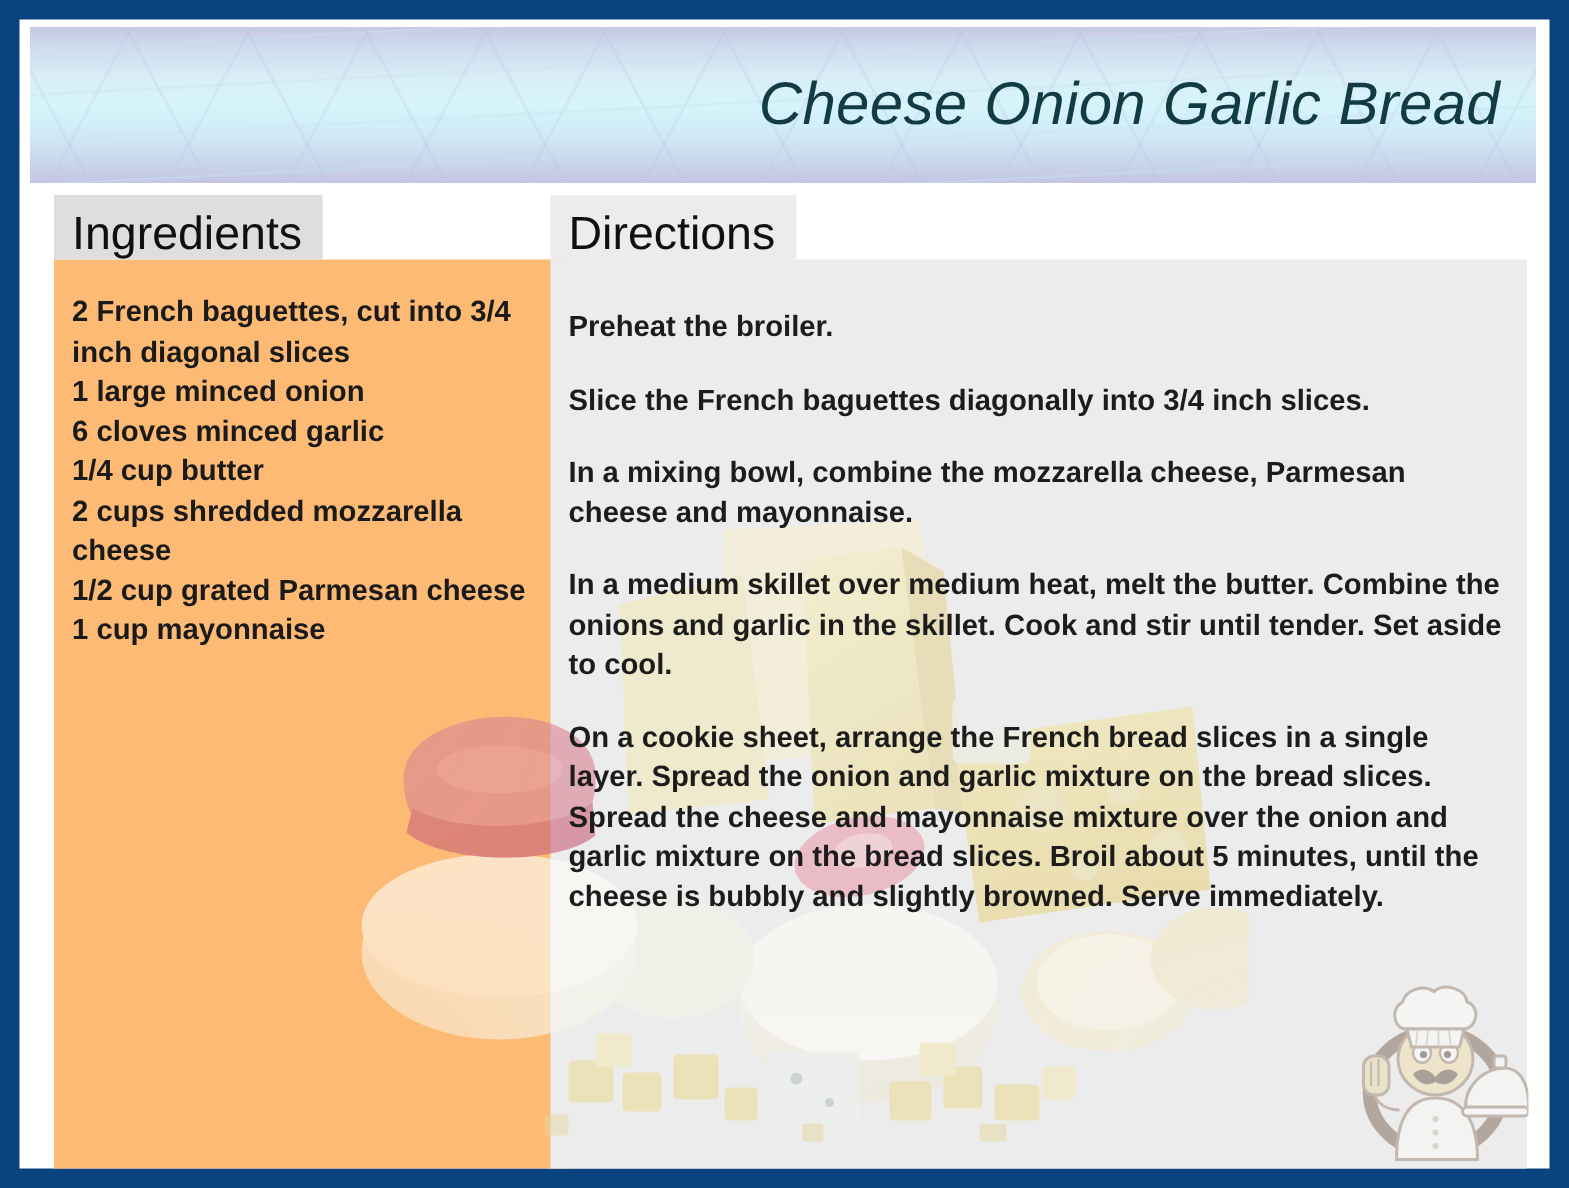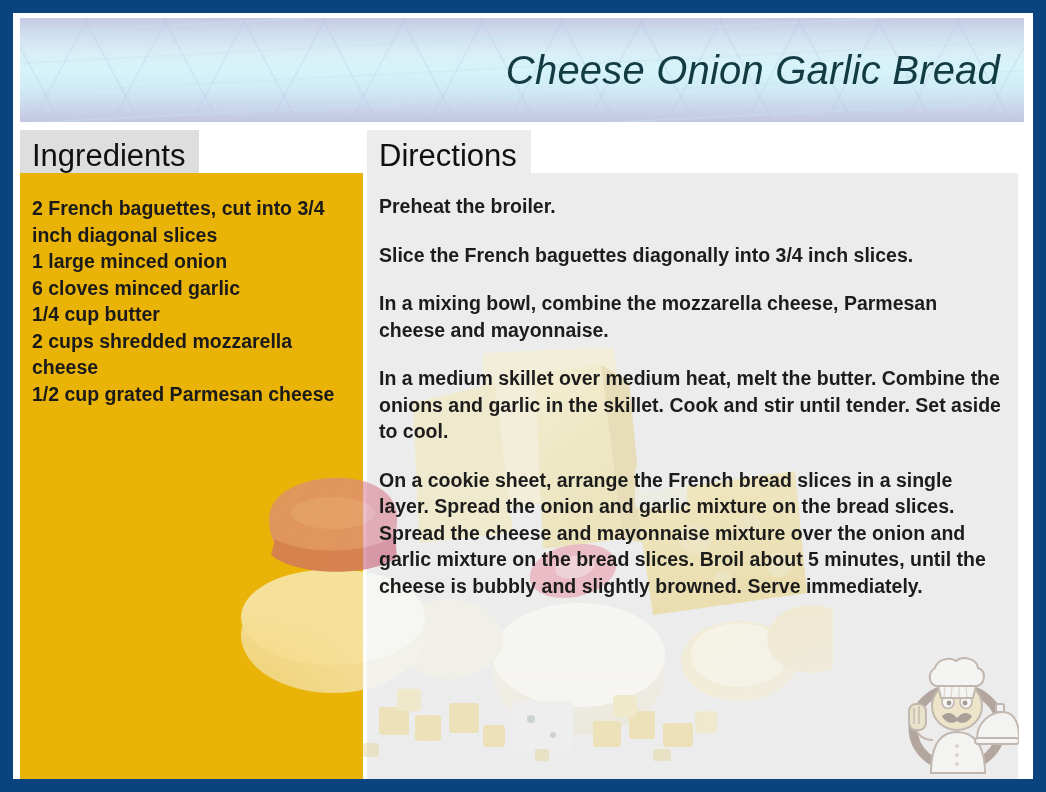--- a/index.html
+++ b/index.html
@@ -81,23 +81,23 @@
   }
 
   
   .panel {
     position: absolute;
     top: 160px;
     height: 607px;
   }
 
   .panel-ingredients {
-    left: 7px;
+    left: 23px;
     width: 343px;
-    background: #eab308;
+    background: #fdba74;
   }
 
   .panel-directions {
     left: 354px;
     width: 651px;
     background: #ececec;
   }
 
   .panel-head {
     position: absolute;
@@ -127,21 +127,21 @@
   
   .ing-list {
     list-style: none;
     font-size: 19.5px;
     line-height: 26.5px;
     color: #1a1a1a;
   }
   .ing-list li { white-space: normal; }
 
   
-  .dir-body { padding-top: 20px; }
+  .dir-body { padding-top: 32px; }
   .dir-p {
     font-size: 19.5px;
     line-height: 26.5px;
     color: #1c1c1c;
     margin-bottom: 22px;
     max-width: 625px;
   }
   .dir-p:last-child { margin-bottom: 0; }
 
   
@@ -278,20 +278,21 @@
     <section class="panel panel-ingredients">
       <div class="panel-head">Ingredients</div>
       <div class="panel-body">
         <ul class="ing-list">
           <li>2 French baguettes, cut into 3/4 inch diagonal slices</li>
           <li>1 large minced onion</li>
           <li>6 cloves minced garlic</li>
           <li>1/4 cup butter</li>
           <li>2 cups shredded mozzarella cheese</li>
           <li>1/2 cup grated Parmesan cheese</li>
+          <li>1 cup mayonnaise</li>
         </ul>
       </div>
     </section>
 
     <section class="panel panel-directions">
       <div class="panel-head">Directions</div>
       <div class="panel-body dir-body">
         <p class="dir-p">Preheat the broiler.</p>
         <p class="dir-p">Slice the French baguettes diagonally into 3/4 inch slices.</p>
         <p class="dir-p">In a mixing bowl, combine the mozzarella cheese, Parmesan cheese and mayonnaise.</p>

